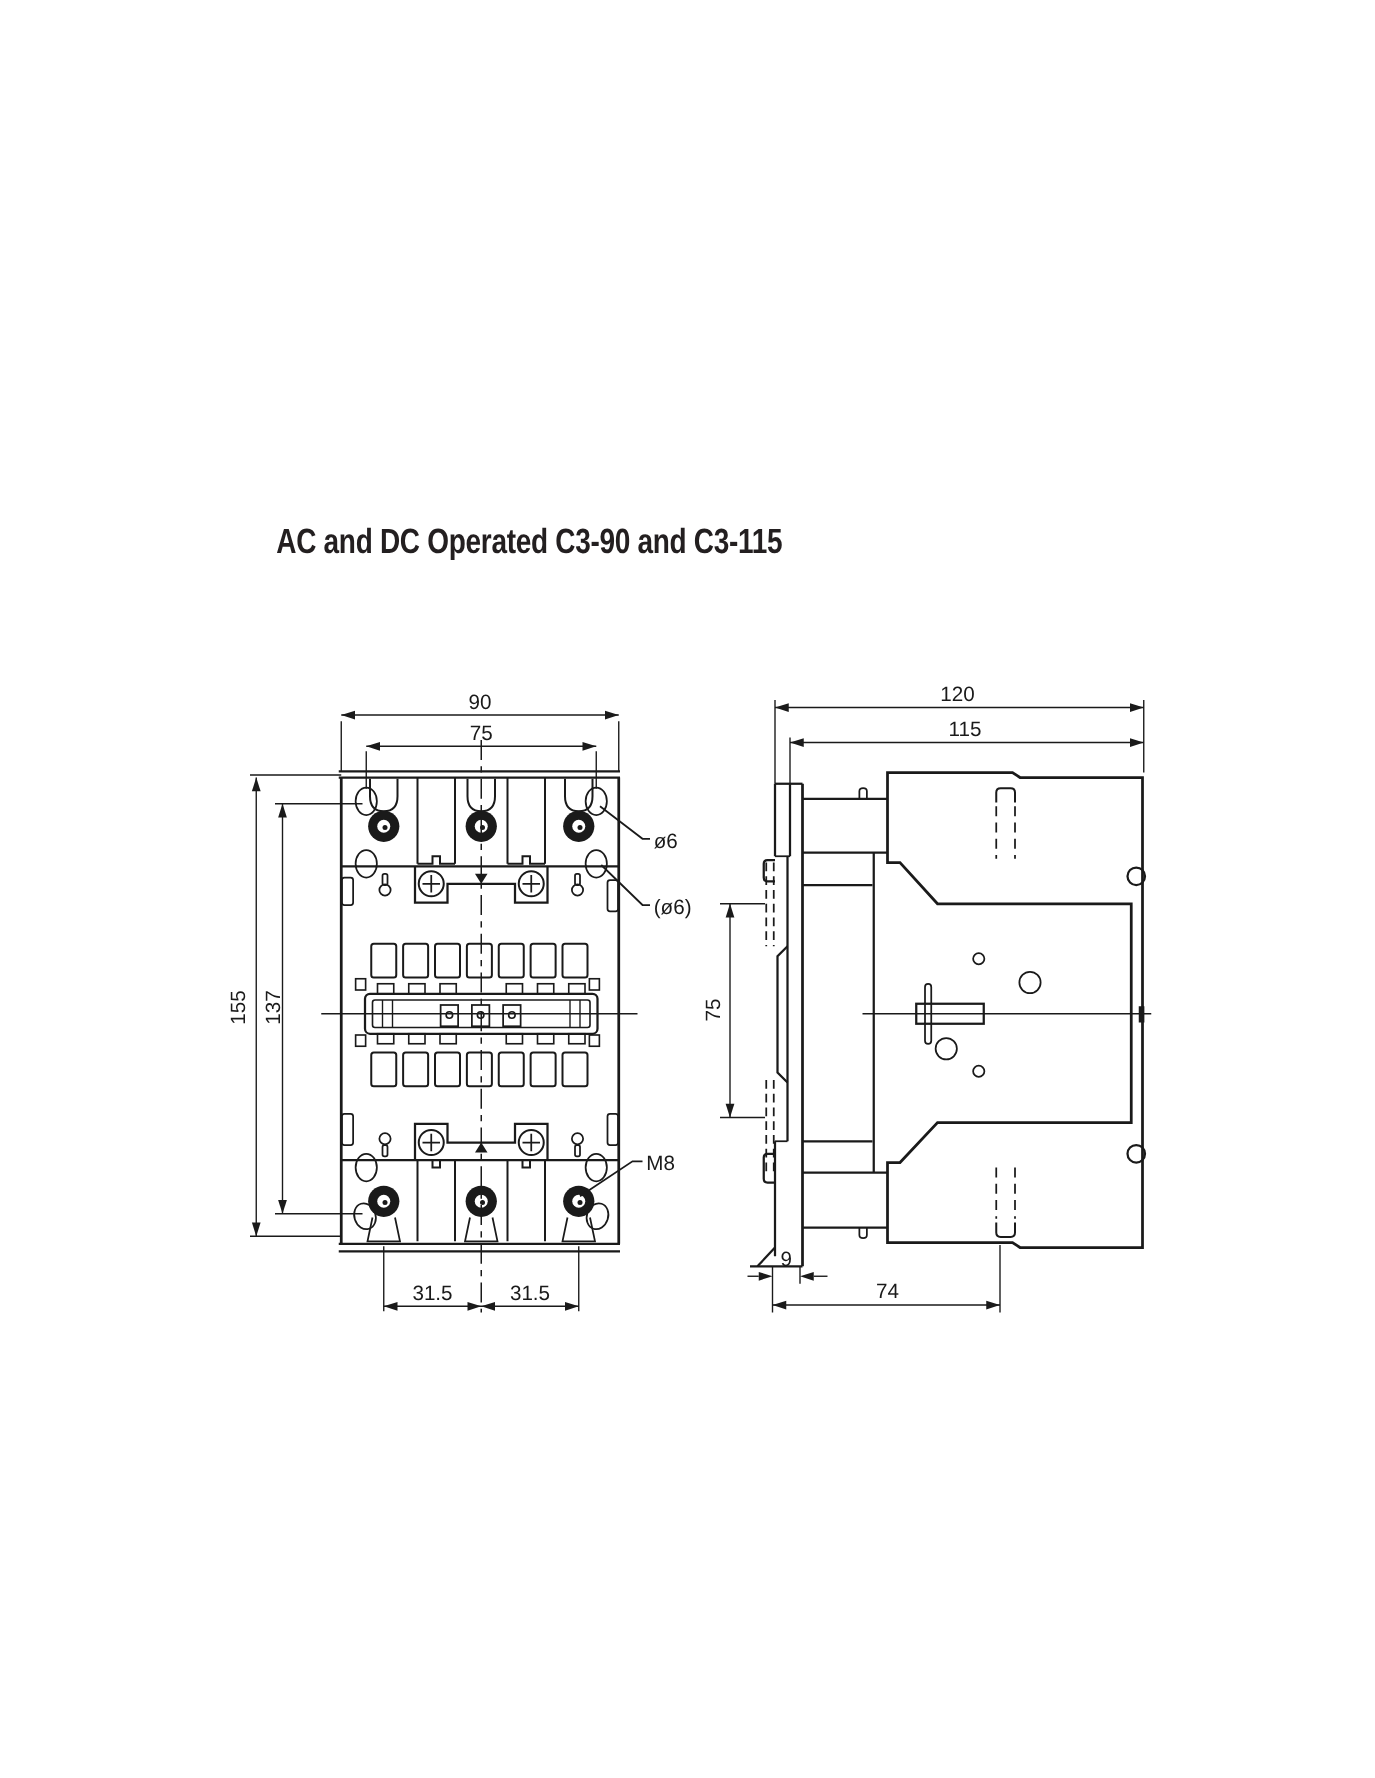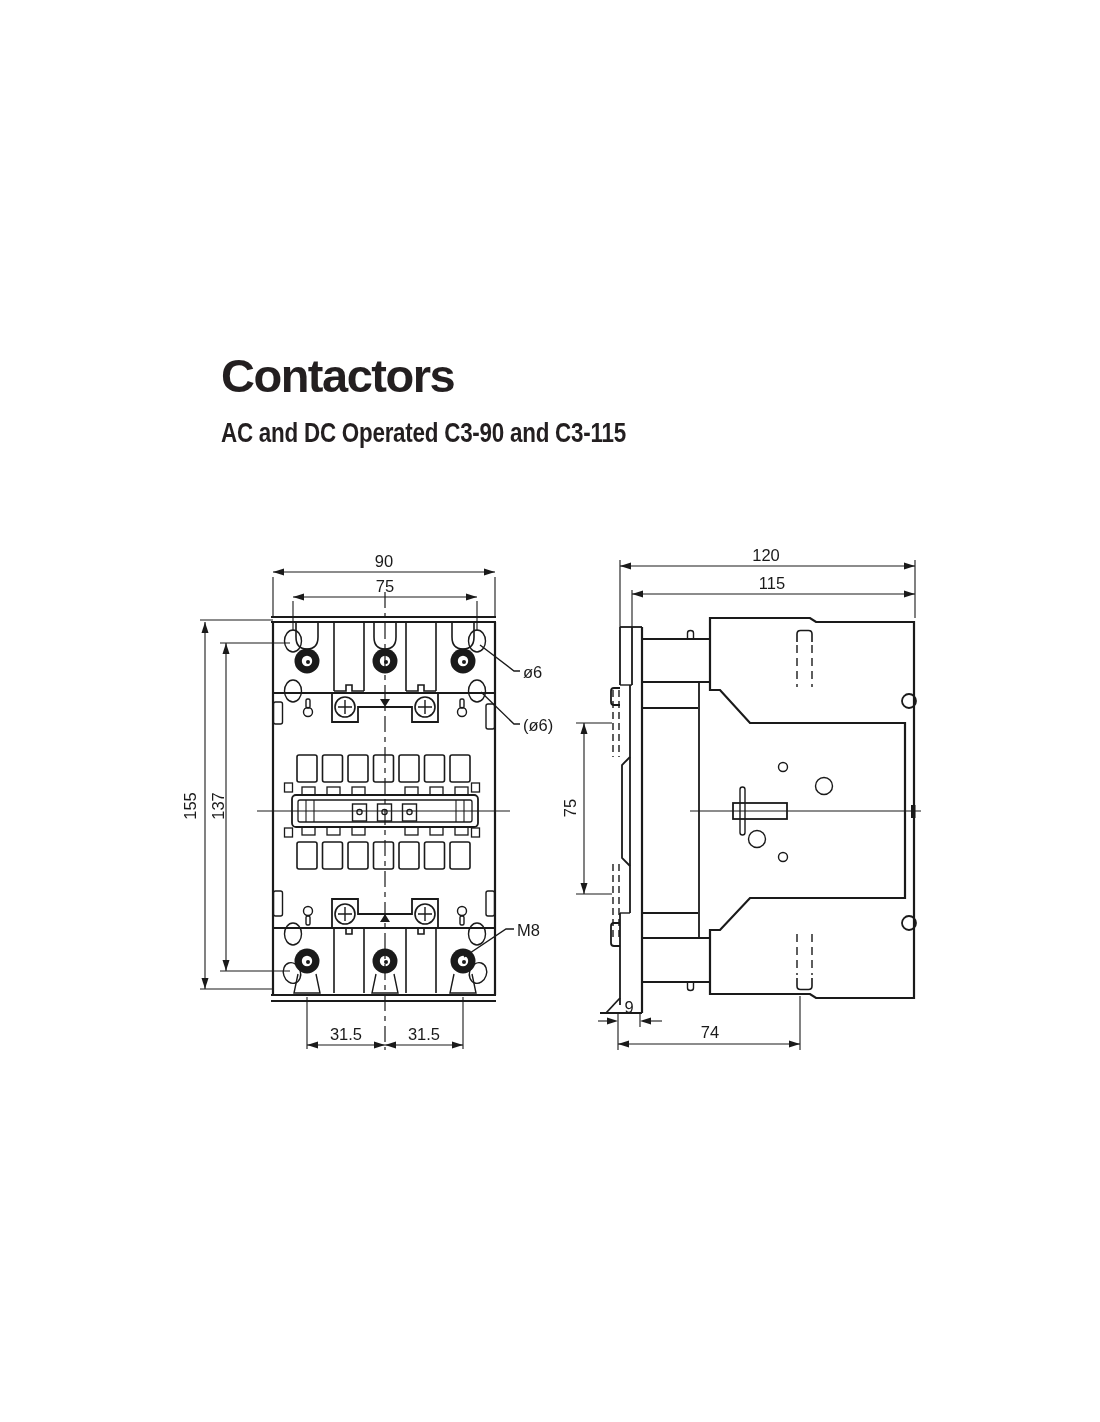--- a/index.html
+++ b/index.html
@@ -21,21 +21,20 @@
   svg .cl{stroke-dasharray:16 5 5 5;stroke-width:1.2px;}
   svg .fill{fill:#1a1a1a;stroke:none;}
   svg .wfill{fill:#ffffff;stroke:none;}
   svg text{font-family:"Liberation Sans",sans-serif;font-size:16.5px;fill:#1a1a1a;stroke:none;}
 </style>
 </head>
 <body>
 
 <div class="page">
 
-  <div class="title">Contactors</div>
   <div class="subtitle">AC and DC Operated C3-90 and C3-115</div>
 
   <svg width="1100" height="1422" viewBox="0 0 1100 1422">
 
     <g>
 
       <g>
 
         <path class="ln s18" d="M271,617 H496 M271,622 H496"></path>
         <path class="ln s18" d="M271,995 H496 M271,1001 H496"></path>

